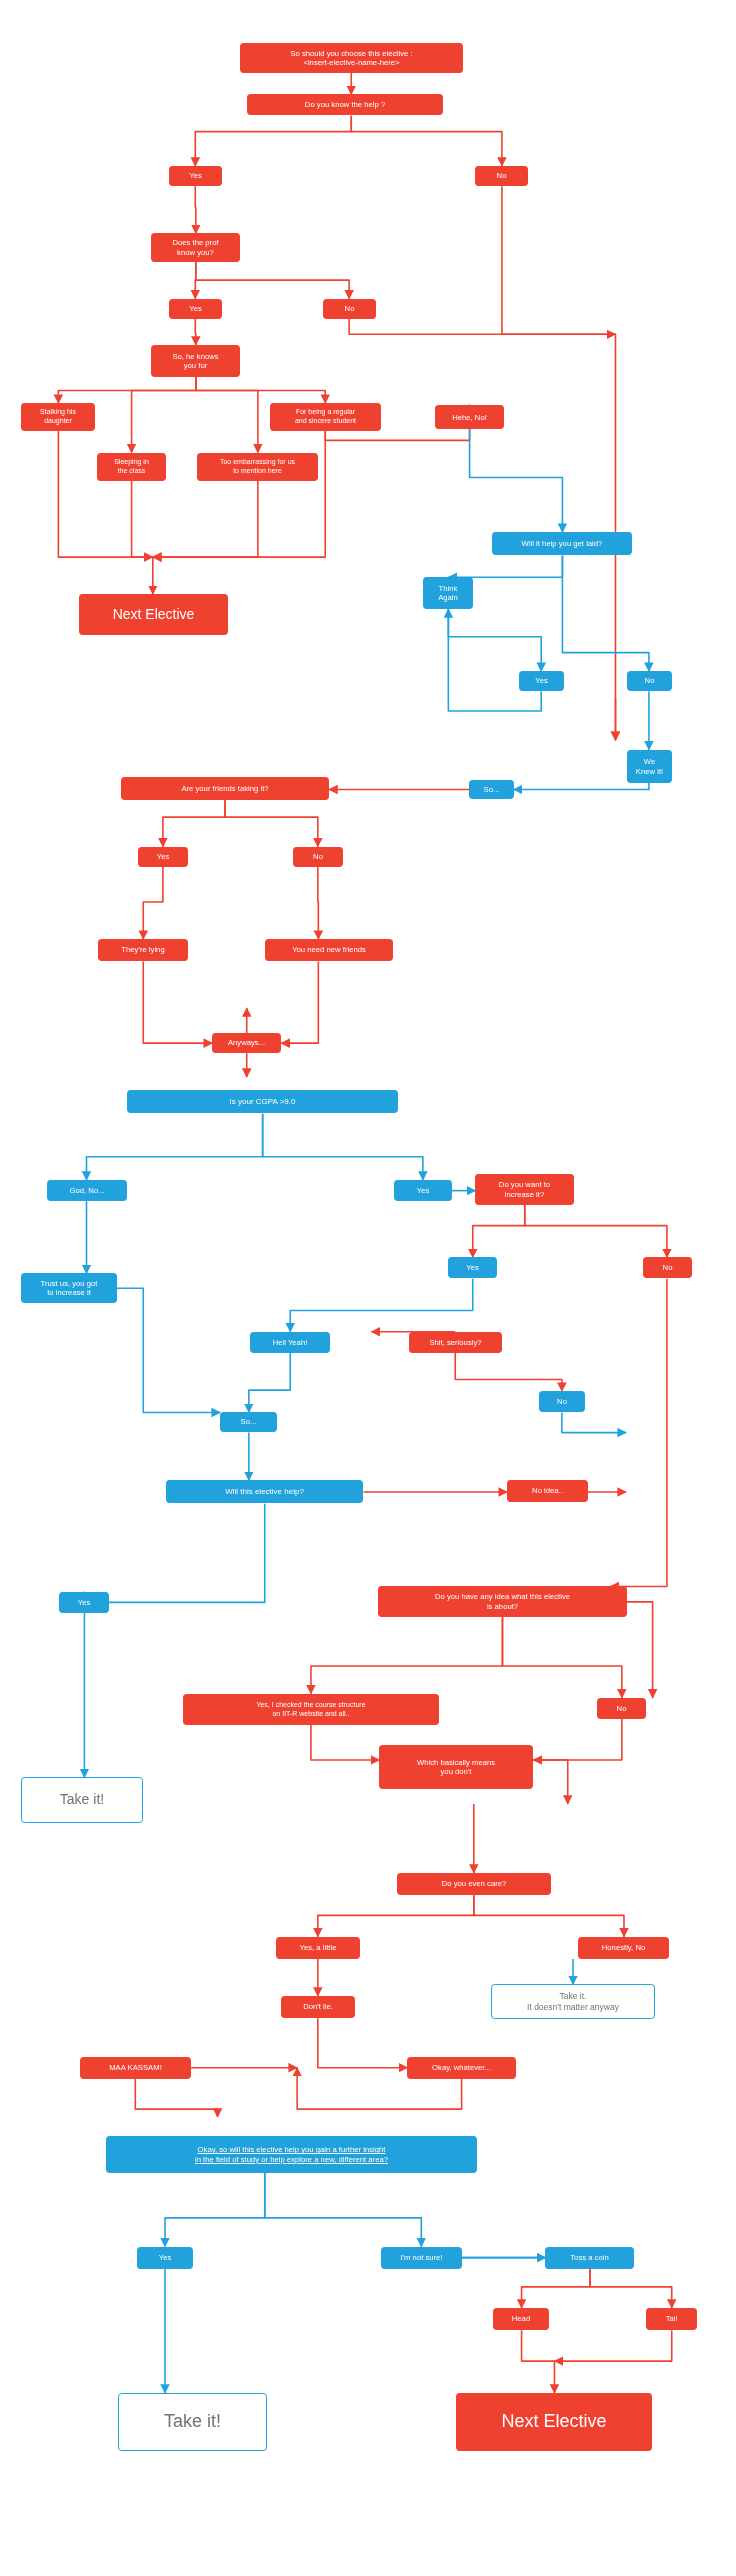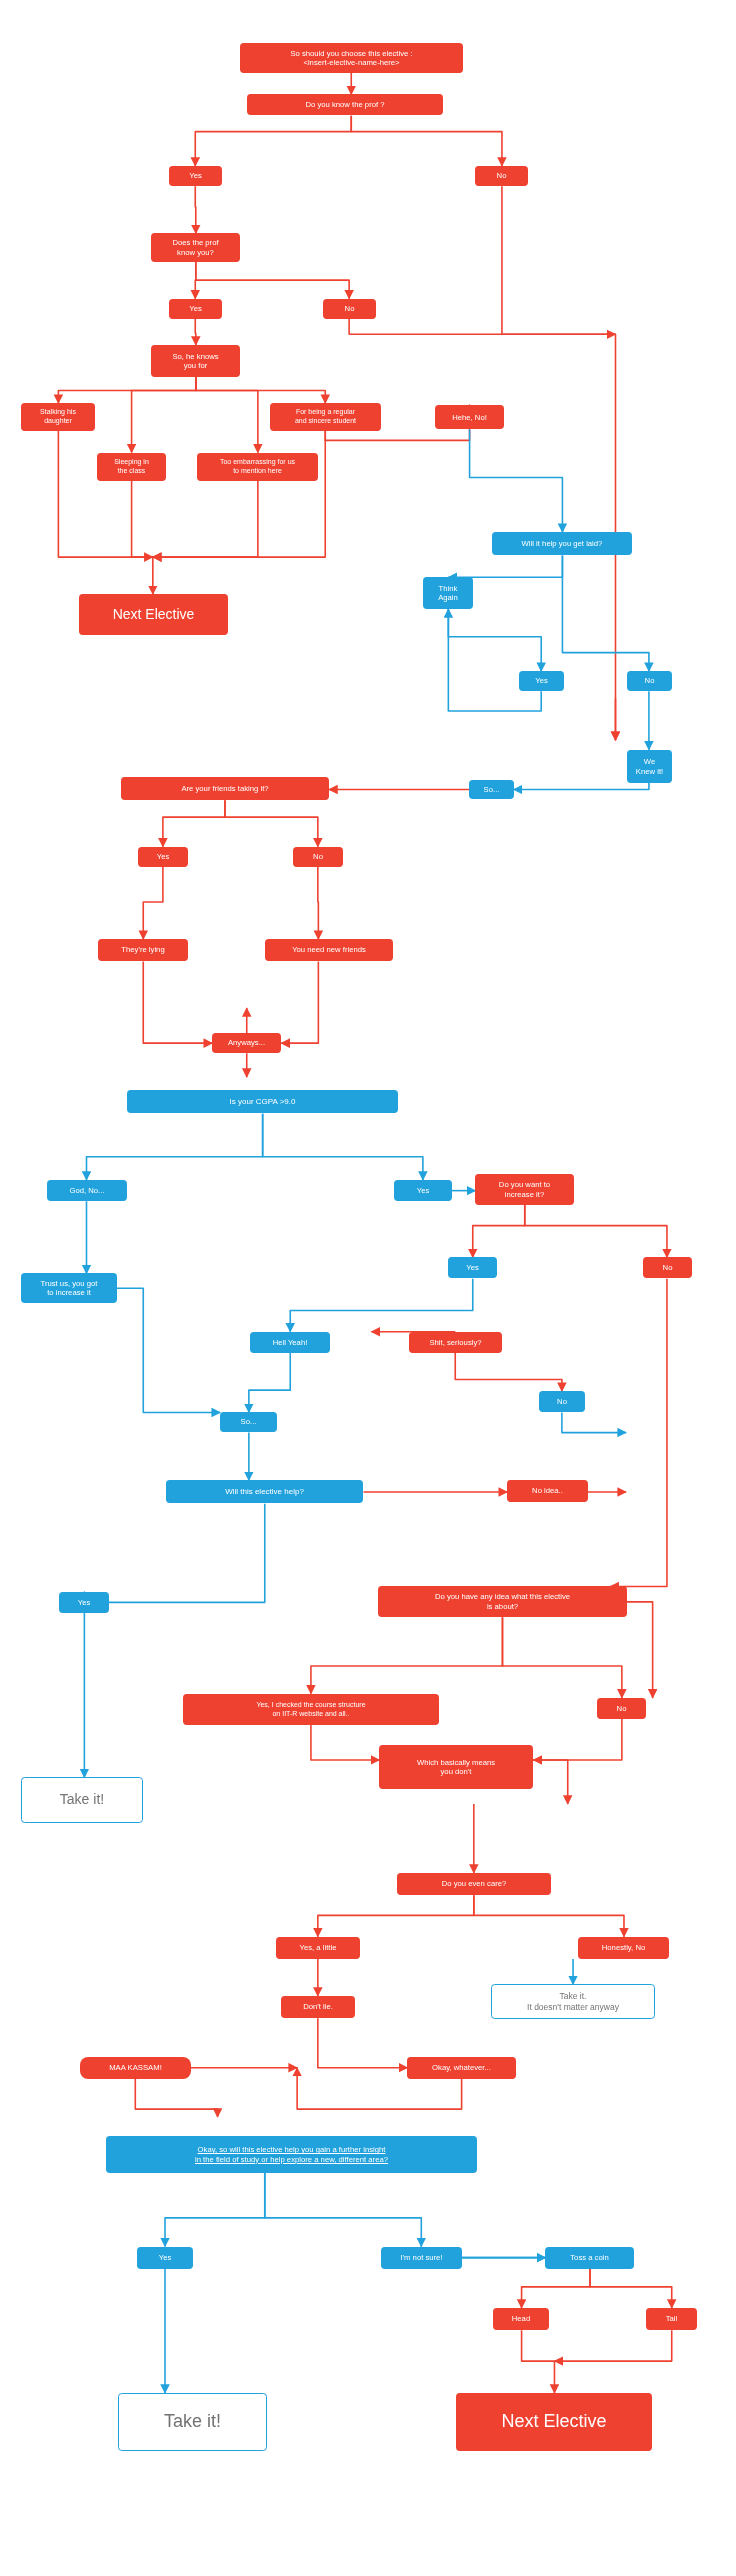--- a/index.html
+++ b/index.html
@@ -130,21 +130,21 @@
         <path d="M499,4095 L499,4180 L311,4180 L311,4234" marker-end="url(#arrow-blue)" stroke-linejoin="round"></path>
         <path d="M311,4276 L311,4510" marker-end="url(#arrow-blue)" stroke-linejoin="round"></path>
         <path d="M794,4234 L794,4255 L1028,4255" marker-end="url(#arrow-blue)" stroke-linejoin="round"></path>
         <path d="M870,4255 L1028,4255" marker-end="url(#arrow-blue)" stroke-linejoin="round"></path>
         <path d="M499,4095 L499,4180 L794,4180 L794,4234" marker-end="url(#arrow-blue)" stroke-linejoin="round"></path>
       </g>
   </svg>
   <div id="nodes-layer">
       <div class="node red fs14" style="left: 240px; top: 15px; width: 223px; height: 30px; margin-top: 28px;">So should you choose this elective :
 &lt;insert-elective-name-here&gt;</div>
-      <div class="node red fs14" style="left: 247px; top: 94px; width: 196px; height: 21px;">Do you know the prof ?</div>
+      <div class="node red fs14" style="left: 247px; top: 94px; width: 196px; height: 21px;">Do you know the help ?</div>
       <div class="node red fs14" style="left: 169px; top: 166px; width: 53px; height: 20px;">Yes</div>
       <div class="node red fs14" style="left: 475px; top: 166px; width: 53px; height: 20px;">No</div>
       <div class="node red fs14" style="left: 151px; top: 233px; width: 89px; height: 29px;">Does the prof
 know you?</div>
       <div class="node red fs14" style="left: 169px; top: 299px; width: 53px; height: 20px;">Yes</div>
       <div class="node red fs14" style="left: 323px; top: 299px; width: 53px; height: 20px;">No</div>
       <div class="node red fs14" style="left: 151px; top: 345px; width: 89px; height: 32px;">So, he knows
 you for</div>
       <div class="node red fs13" style="left: 21px; top: 403px; width: 74px; height: 28px;">Stalking his
 daughter</div>
@@ -193,21 +193,21 @@
       <div class="node red fs14" style="left: 597px; top: 1698px; width: 49px; height: 21px;">No</div>
       <div class="node red fs14" style="left: 379px; top: 1745px; width: 154px; height: 44px;">Which basically means
 you don't</div>
       <div class="node outline fs26" style="left: 21px; top: 1777px; width: 122px; height: 46px;">Take it!</div>
       <div class="node red fs14" style="left: 397px; top: 1873px; width: 154px; height: 22px;">Do you even care?</div>
       <div class="node red fs14" style="left: 276px; top: 1937px; width: 84px; height: 22px;">Yes, a little</div>
       <div class="node red fs14" style="left: 578px; top: 1937px; width: 91px; height: 22px;">Honestly, No</div>
       <div class="node red fs14" style="left: 281px; top: 1996px; width: 74px; height: 22px;">Don't lie.</div>
       <div class="node outline fs16" style="left: 491px; top: 1984px; width: 164px; height: 35px;">Take it.
 It doesn't matter anyway</div>
-      <div class="node red fs14" style="left: 80px; top: 2057px; width: 111px; height: 22px; border-radius: 8px;">MAA KASSAM!</div>
+      <div class="node red fs14" style="left: 80px; top: 2057px; width: 111px; height: 22px;">MAA KASSAM!</div>
       <div class="node red fs14" style="left: 407px; top: 2057px; width: 109px; height: 22px;">Okay, whatever...</div>
       <div class="node blue fs14" style="left: 106px; top: 2136px; width: 371px; height: 37px; text-decoration: underline;">Okay, so will this elective help you gain a further insight
 in the field of study or help explore a new,  different area?</div>
       <div class="node blue fs14" style="left: 137px; top: 2247px; width: 56px; height: 22px;">Yes</div>
       <div class="node blue fs14" style="left: 381px; top: 2247px; width: 81px; height: 22px;">I'm not sure!</div>
       <div class="node blue fs14" style="left: 545px; top: 2247px; width: 89px; height: 22px;">Toss a coin</div>
       <div class="node red fs14" style="left: 493px; top: 2308px; width: 56px; height: 22px;">Head</div>
       <div class="node red fs14" style="left: 646px; top: 2308px; width: 51px; height: 22px;">Tail</div>
       <div class="node outline fs34" style="left: 118px; top: 2393px; width: 149px; height: 58px;">Take it!</div>
       <div class="node red fs34" style="left: 456px; top: 2393px; width: 196px; height: 58px;">Next Elective</div>

